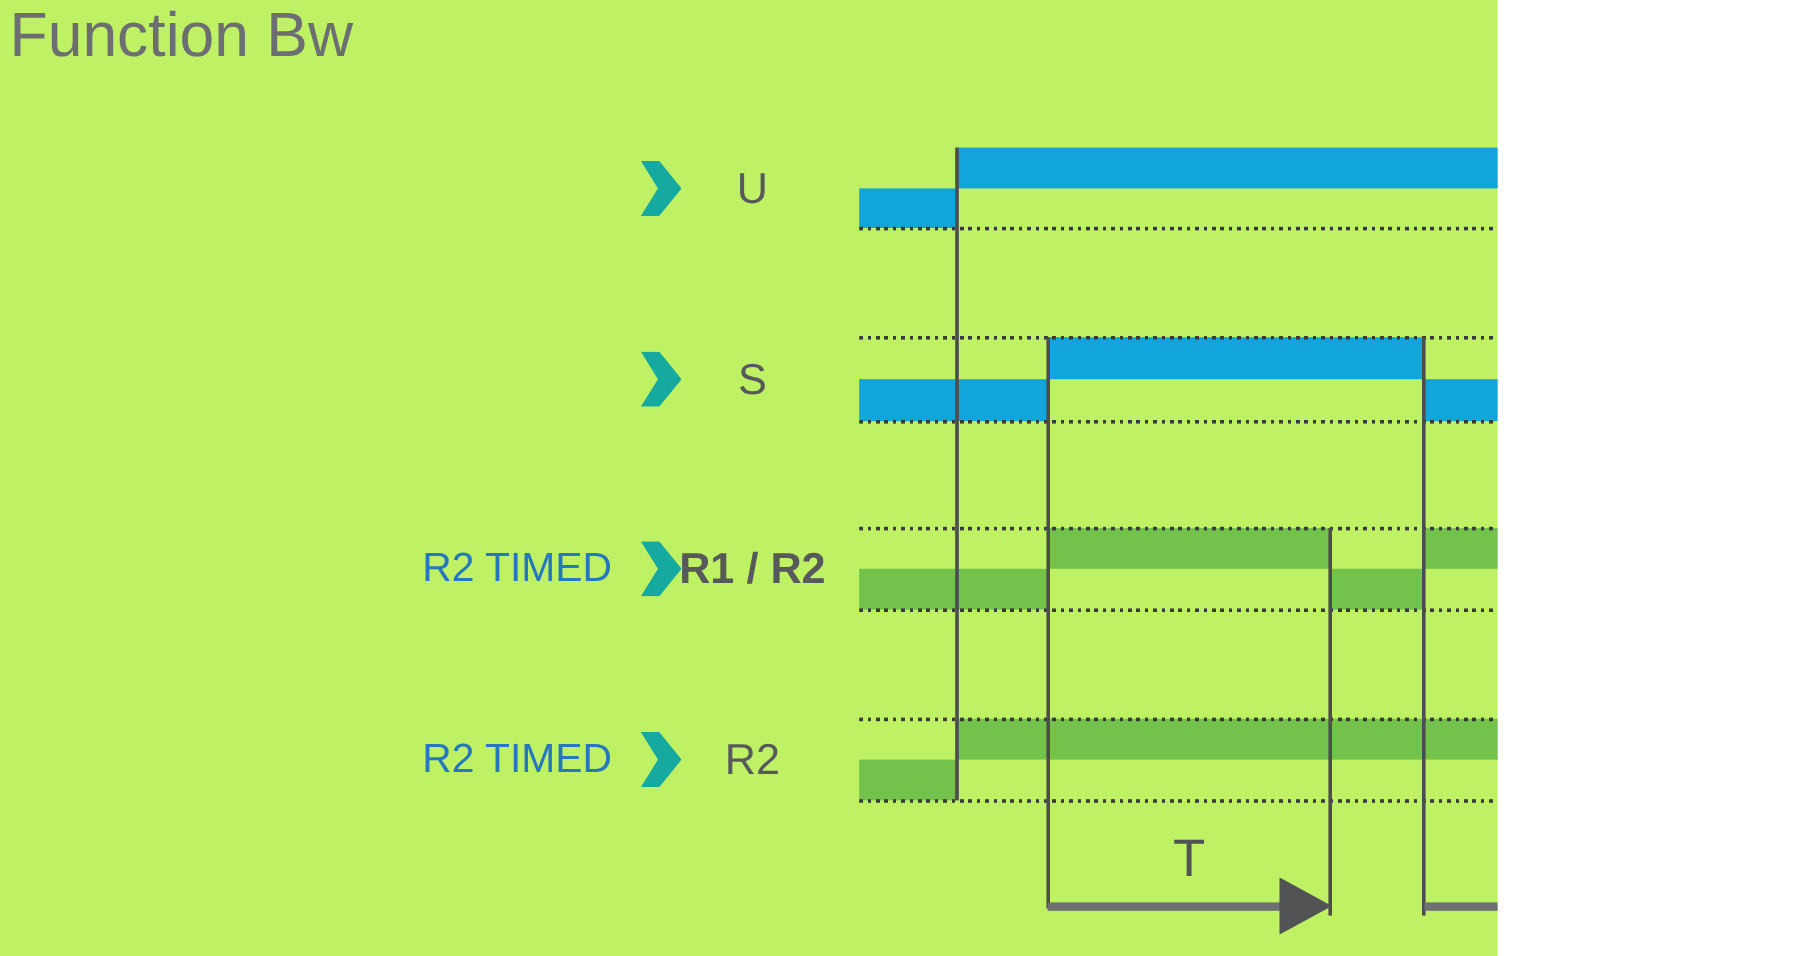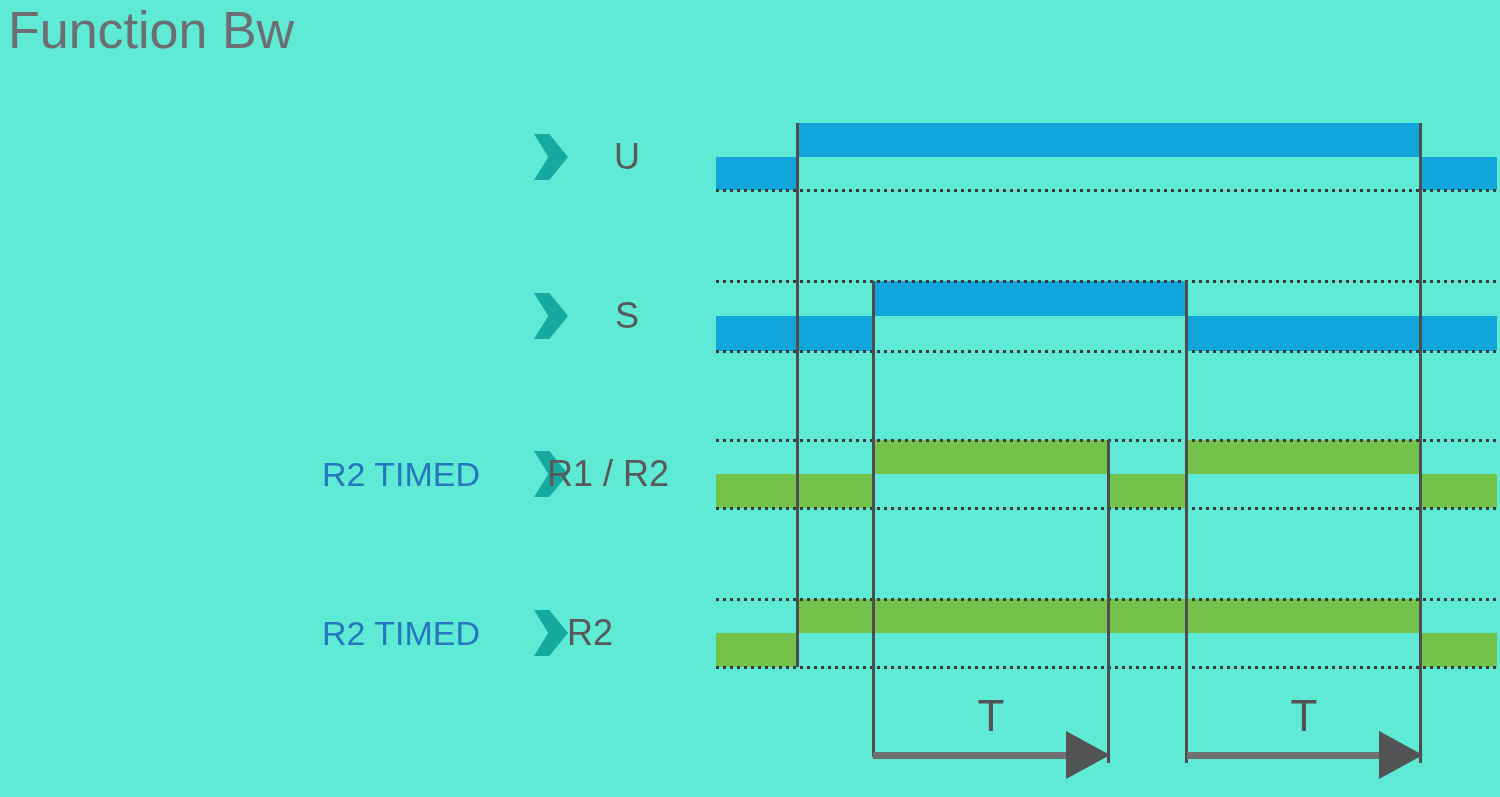--- a/index.html
+++ b/index.html
@@ -1,28 +1,28 @@
 <!DOCTYPE html>
 <html><head>
 <meta charset="utf-8">
 <style>
   html,body{margin:0;padding:0;background:#fff;}
-  .canvas{position:relative;width:1500px;height:797px;background:#5eead4;
+  .canvas{position:relative;width:1248px;height:797px;background:#bef264;
           font-family:"Liberation Sans",sans-serif;overflow:hidden;}
   .title{position:absolute;left:8px;top:2px;font-size:52px;line-height:1.1;
          color:#6d6e71;letter-spacing:0px;}
   .diagram{position:absolute;left:0;top:0;width:1500px;height:797px;}
   .bar{position:absolute;}
   .dotted{position:absolute;height:3px;
           background-image:repeating-linear-gradient(90deg,#3a3a3a 0 3px,transparent 3px 7px);}
   .vline{position:absolute;width:3px;background:#4d4d4d;}
   .chev{position:absolute;width:34px;height:46px;
         clip-path:polygon(0 0,45% 0,100% 50%,45% 100%,0 100%,42% 50%);}
   .blabel{position:absolute;font-size:34px;color:#2578bd;white-space:nowrap;
-          transform:translate(-50%,-50%);}
+          transform:translate(-50%,-50%);margin-left:30px;}
   .slabel{position:absolute;font-size:36px;color:#58595b;white-space:nowrap;
           transform:translate(-50%,-50%);}
   .shaft{position:absolute;height:7px;background:#6e7072;}
   .ahead{position:absolute;width:44px;height:48px;background:#515355;
          clip-path:polygon(0 0,100% 50%,0 100%);}
   .tlabel{position:absolute;font-size:44px;color:#515355;white-space:nowrap;
           transform:translate(-50%,0);}
 </style>
 </head>
 <body>
@@ -45,29 +45,29 @@
       <div class="slabel" style="left: 627px; top: 316px; color: rgb(88, 89, 91);">S</div>
       <div class="bar" style="left: 716px; width: 157px; top: 474px; height: 34px; background: rgb(114, 194, 75);"></div>
       <div class="bar" style="left: 873px; width: 235px; top: 440px; height: 34px; background: rgb(114, 194, 75);"></div>
       <div class="bar" style="left: 1108px; width: 78px; top: 474px; height: 34px; background: rgb(114, 194, 75);"></div>
       <div class="bar" style="left: 1186px; width: 234px; top: 440px; height: 34px; background: rgb(114, 194, 75);"></div>
       <div class="bar" style="left: 1420px; width: 77px; top: 474px; height: 34px; background: rgb(114, 194, 75);"></div>
       <div class="dotted" style="left: 716px; width: 781px; top: 439px;"></div>
       <div class="dotted" style="left: 716px; width: 781px; top: 507px;"></div>
       <div class="chev" style="left: 534px; top: 451px; background: rgb(22, 169, 160);"></div>
       <div class="blabel" style="left: 401px; top: 474px; color: rgb(37, 120, 189);">R2 TIMED</div>
-      <div class="slabel" style="left: 608px; top: 474px; color: rgb(88, 89, 91);">R1 / R2</div>
+      <div class="slabel" style="left: 627px; top: 474px; color: rgb(88, 89, 91); font-weight: bold;">R1 / R2</div>
       <div class="bar" style="left: 716px; width: 81px; top: 633px; height: 34px; background: rgb(114, 194, 75);"></div>
       <div class="bar" style="left: 797px; width: 623px; top: 599px; height: 34px; background: rgb(114, 194, 75);"></div>
       <div class="bar" style="left: 1420px; width: 77px; top: 633px; height: 34px; background: rgb(114, 194, 75);"></div>
       <div class="dotted" style="left: 716px; width: 781px; top: 598px;"></div>
       <div class="dotted" style="left: 716px; width: 781px; top: 666px;"></div>
       <div class="chev" style="left: 534px; top: 610px; background: rgb(22, 169, 160);"></div>
       <div class="blabel" style="left: 401px; top: 633px; color: rgb(37, 120, 189);">R2 TIMED</div>
-      <div class="slabel" style="left: 590px; top: 633px; color: rgb(88, 89, 91);">R2</div>
+      <div class="slabel" style="left: 627px; top: 633px; color: rgb(88, 89, 91);">R2</div>
       <div class="vline" style="left: 796px; top: 123px; height: 544px; background: rgb(77, 77, 77);"></div>
       <div class="vline" style="left: 872px; top: 281px; height: 476px; background: rgb(77, 77, 77);"></div>
       <div class="vline" style="left: 1107px; top: 440px; height: 323px; background: rgb(77, 77, 77);"></div>
       <div class="vline" style="left: 1185px; top: 281px; height: 482px; background: rgb(77, 77, 77);"></div>
       <div class="vline" style="left: 1419px; top: 123px; height: 640px; background: rgb(77, 77, 77);"></div>
       <div class="shaft" style="left: 873px; width: 205px; top: 752px; background: rgb(110, 112, 114);"></div>
       <div class="ahead" style="left: 1066px; top: 731px;"></div>
       <div class="tlabel" style="left: 991px; top: 691px;">T</div>
       <div class="shaft" style="left: 1187px; width: 204px; top: 752px; background: rgb(110, 112, 114);"></div>
       <div class="ahead" style="left: 1379px; top: 731px;"></div>

